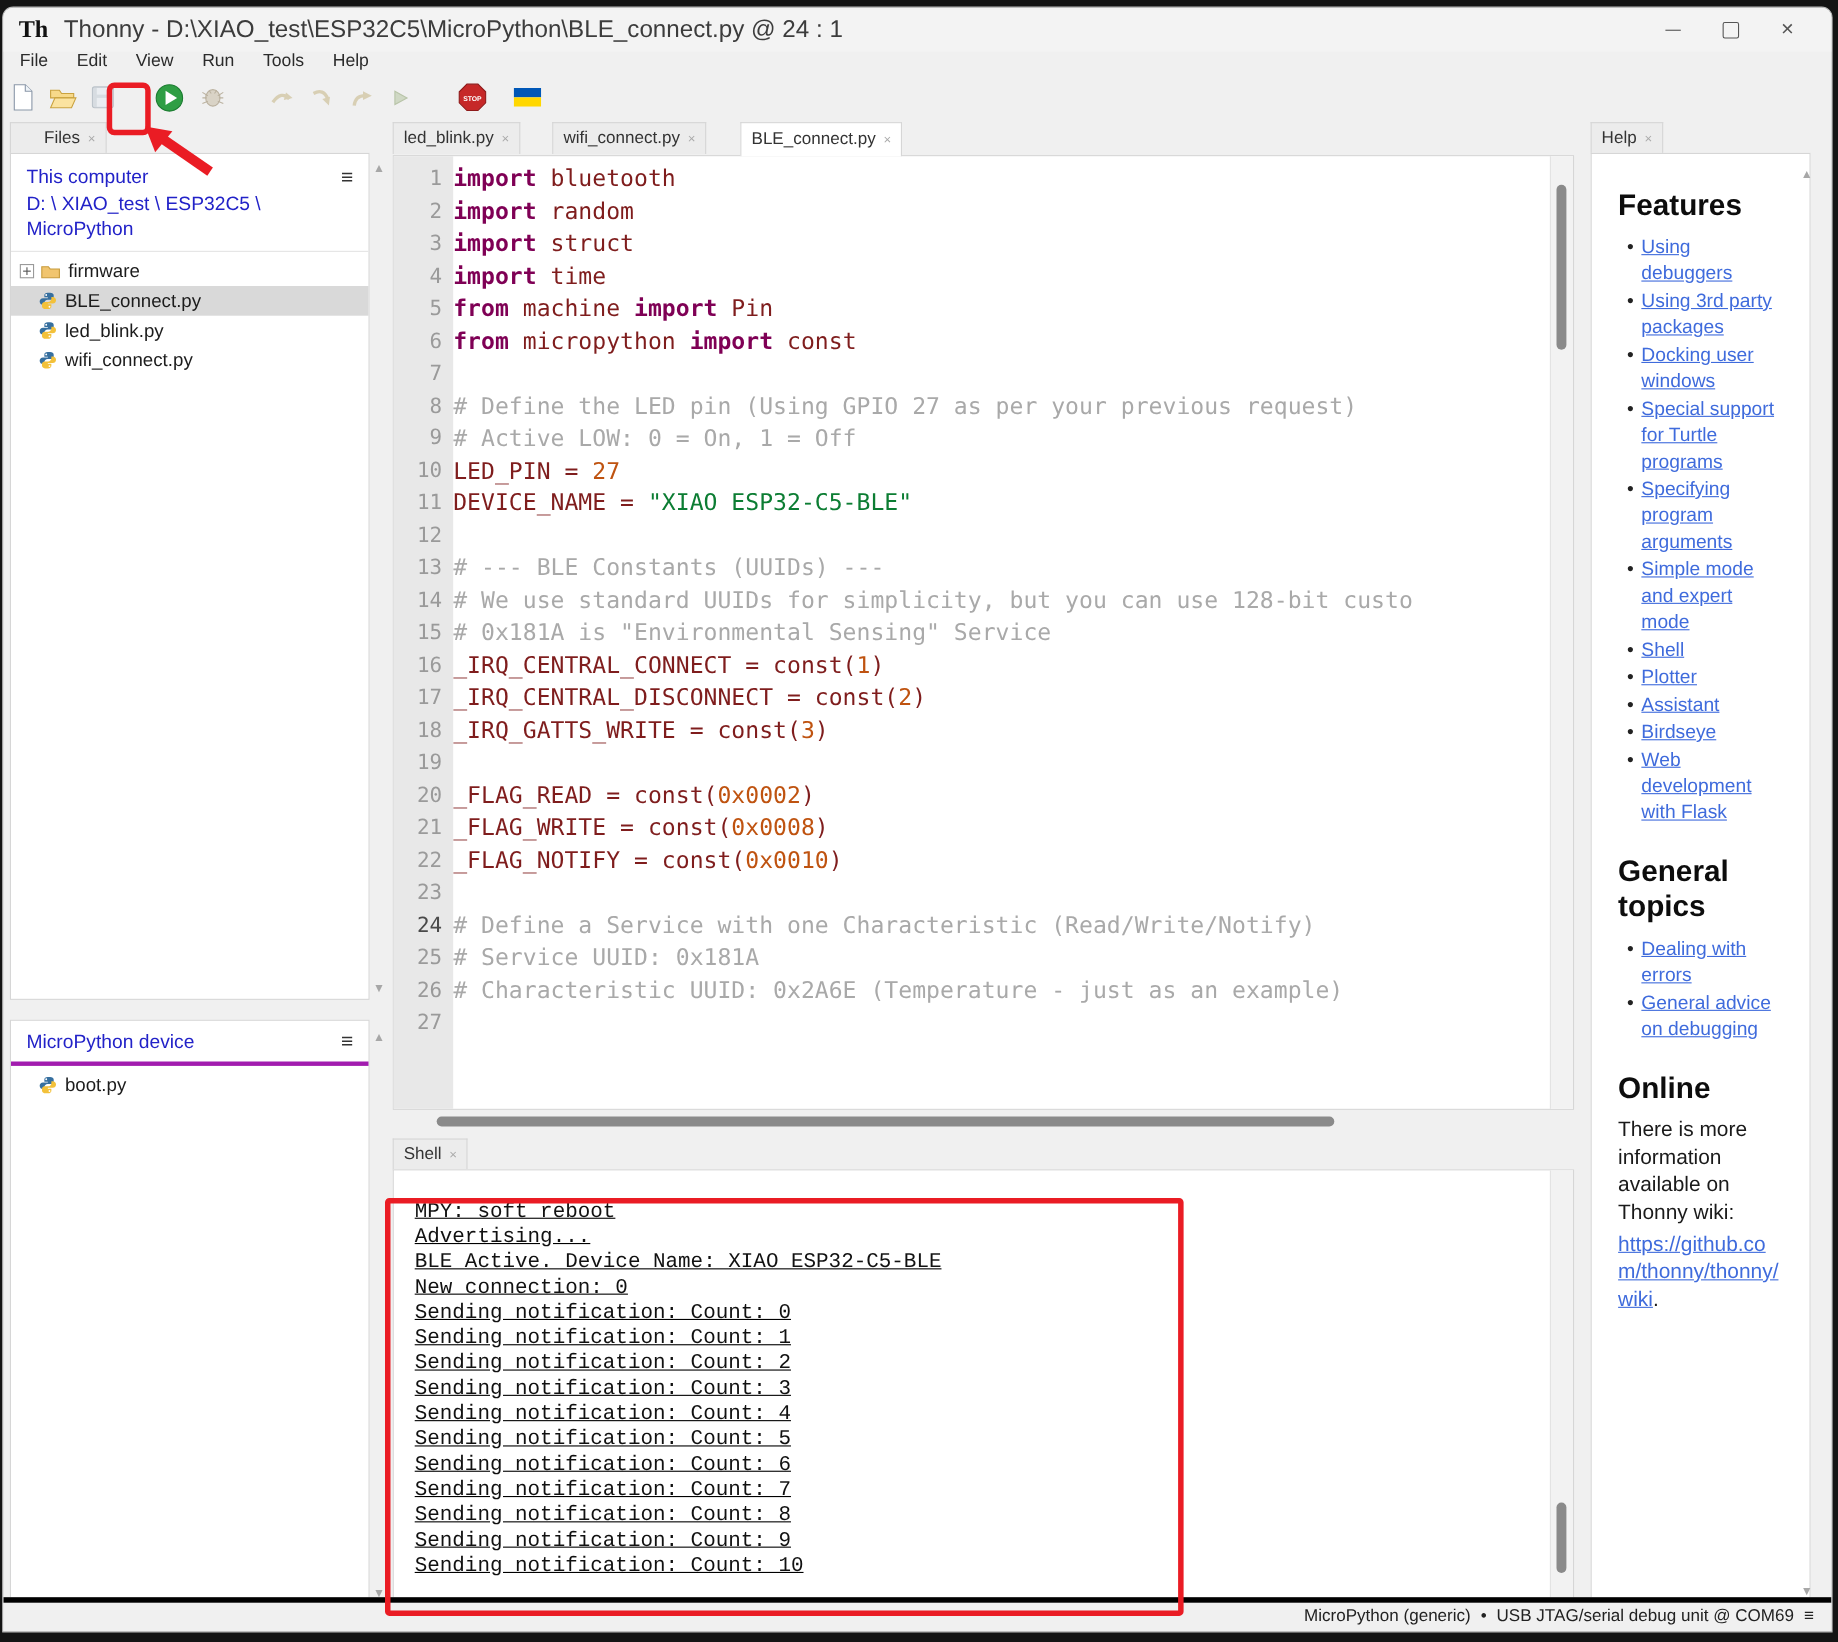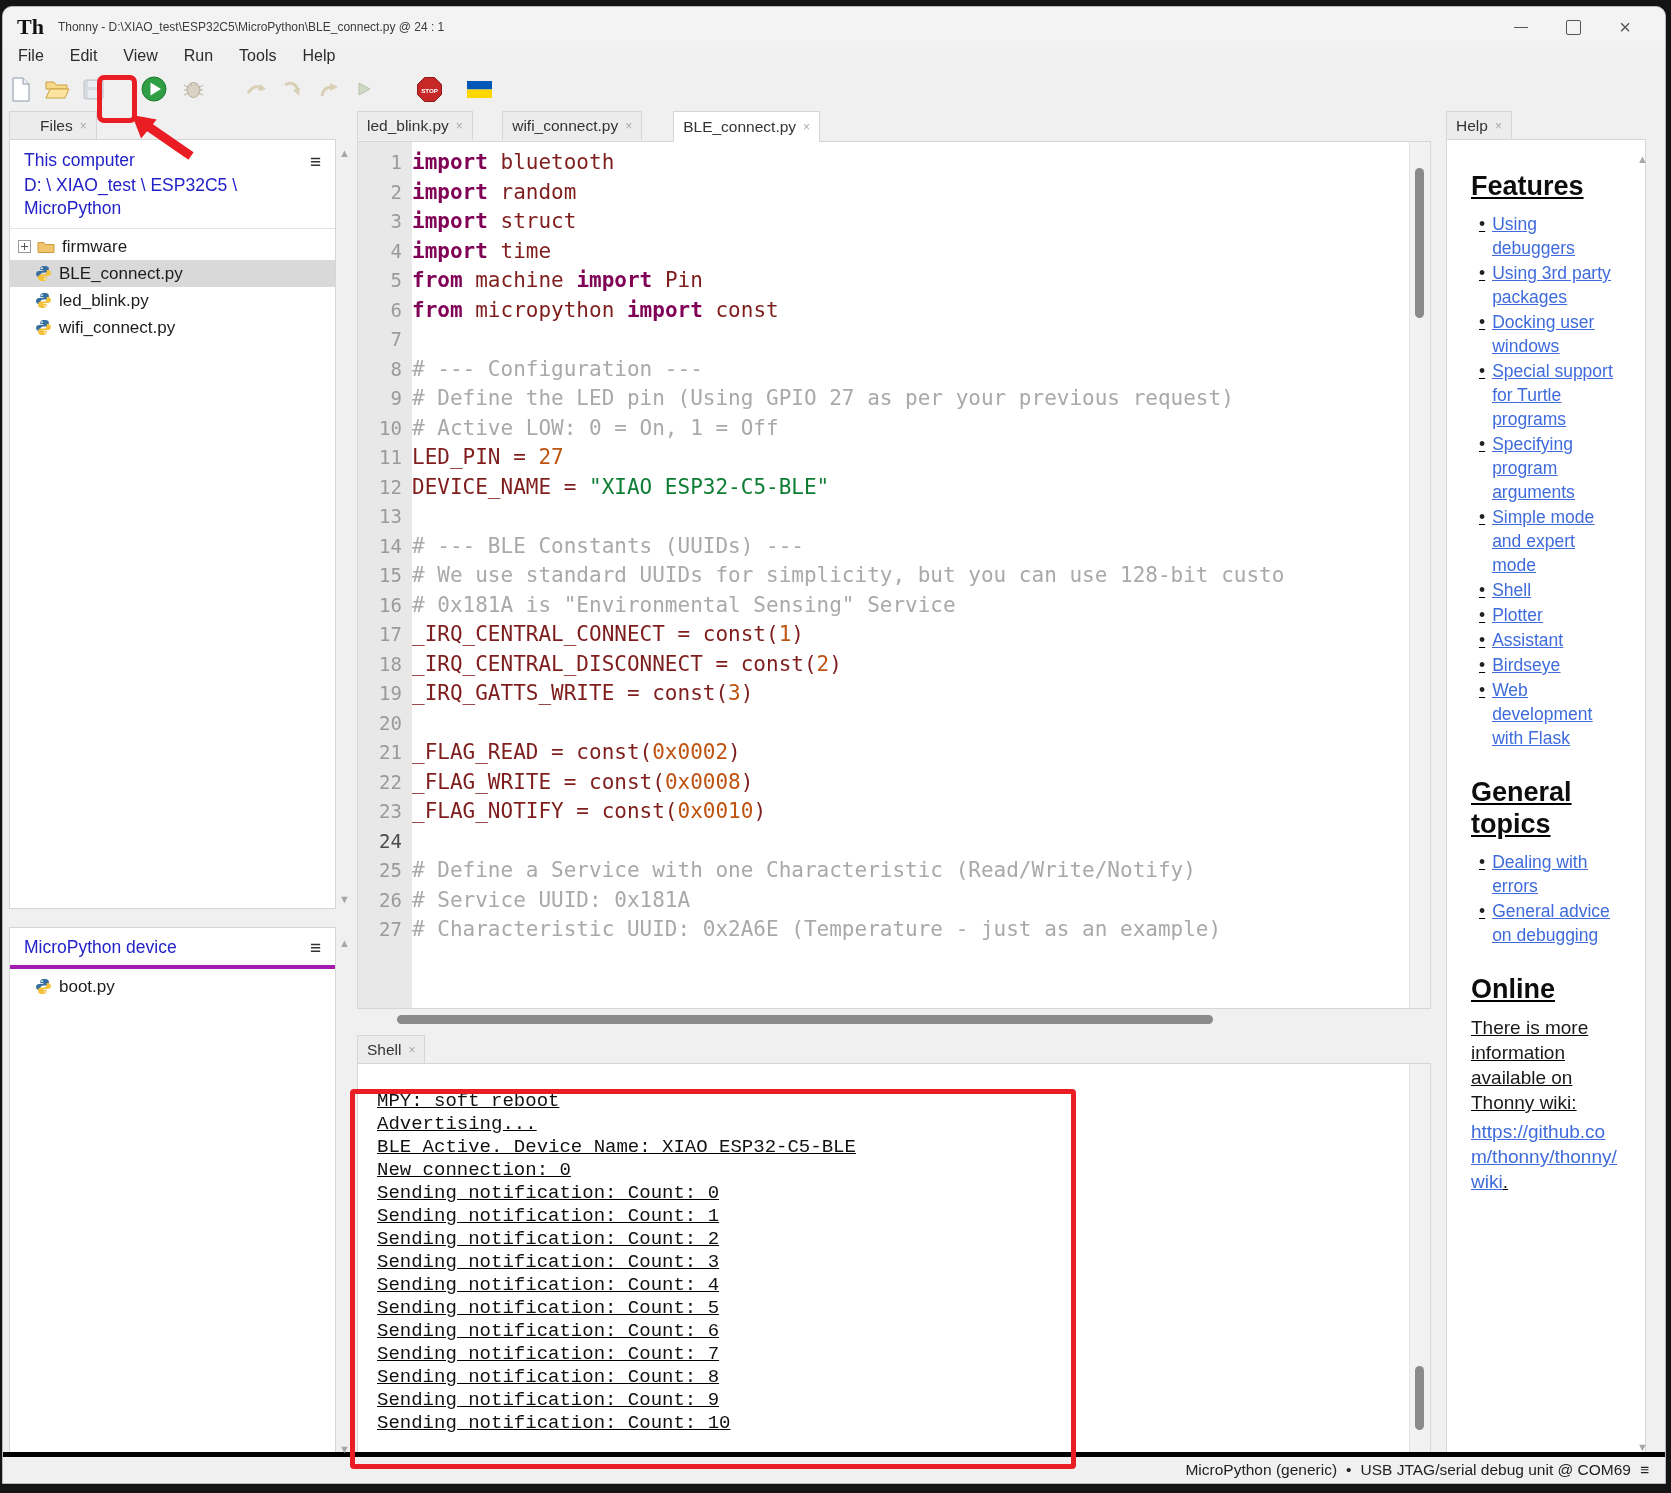--- a/index.html
+++ b/index.html
@@ -3,21 +3,21 @@
 <meta charset="utf-8">
 <style>
   html,body{margin:0;padding:0;background:#141414;width:1671px;height:1493px;overflow:hidden;
     font-family:"Liberation Sans", sans-serif;}
   #stage{position:relative;width:1671px;height:1493px;background:#141414;}
   #window{position:absolute;left:2px;top:6px;width:1664px;height:1478px;background:#f0f0f0;
     border-radius:10px 10px 0 0;overflow:hidden;border:1px solid #b9b9b9;box-sizing:border-box;}
   
   .titlebar{position:absolute;left:0;top:0;width:100%;height:40px;background:#f3f3f3;display:flex;align-items:center;}
   .app-icon{margin-left:14px;font-family:"Liberation Serif",serif;font-weight:bold;font-size:22px;color:#111;}
-  .title-text{margin-left:14px;font-size:12px;color:#3c3c3c;}
+  .title-text{margin-left:14px;font-size:22px;color:#3c3c3c;}
   .win-controls{margin-left:auto;display:flex;align-items:center;margin-right:14px;}
   .win-btn{width:52px;height:36px;display:flex;align-items:center;justify-content:center;color:#555;font-size:16px;}
   .win-btn .sq{width:13px;height:13px;border:1.5px solid #555;border-radius:2px;display:inline-block;}
   .win-btn .mn{width:14px;height:0;border-top:1.5px solid #555;display:inline-block;}
   
   .menubar{position:absolute;left:2px;top:40px;height:26px;display:flex;}
   .menu-item{padding:0 13px;font-size:16px;color:#2b2b2b;}
   
   .toolbar{position:absolute;left:0;top:66px;height:36px;width:100%;display:flex;align-items:center;}
   .tb-btn{display:flex;align-items:center;justify-content:center;margin:0 3px;height:32px;min-width:30px;}
@@ -304,21 +304,20 @@
         </div>
     <div class="code-col" id="code-col">
           <div style="height: 6px;"></div>
           <div class="code-line"><span class="tok-kw">import</span><span class="tok-pl"> bluetooth</span></div>
           <div class="code-line"><span class="tok-kw">import</span><span class="tok-pl"> random</span></div>
           <div class="code-line"><span class="tok-kw">import</span><span class="tok-pl"> struct</span></div>
           <div class="code-line"><span class="tok-kw">import</span><span class="tok-pl"> time</span></div>
           <div class="code-line"><span class="tok-kw">from</span><span class="tok-pl"> machine </span><span class="tok-kw">import</span><span class="tok-pl"> Pin</span></div>
           <div class="code-line"><span class="tok-kw">from</span><span class="tok-pl"> micropython </span><span class="tok-kw">import</span><span class="tok-pl"> const</span></div>
           <div class="code-line">&nbsp;</div>
-          <div class="code-line"><span class="tok-cm"># --- Configuration ---</span></div>
           <div class="code-line"><span class="tok-cm"># Define the LED pin (Using GPIO 27 as per your previous request)</span></div>
           <div class="code-line"><span class="tok-cm"># Active LOW: 0 = On, 1 = Off</span></div>
           <div class="code-line"><span class="tok-pl">LED_PIN = </span><span class="tok-num">27</span></div>
           <div class="code-line"><span class="tok-pl">DEVICE_NAME = </span><span class="tok-str">"XIAO ESP32-C5-BLE"</span></div>
           <div class="code-line">&nbsp;</div>
           <div class="code-line"><span class="tok-cm"># --- BLE Constants (UUIDs) ---</span></div>
           <div class="code-line"><span class="tok-cm"># We use standard UUIDs for simplicity, but you can use 128-bit custo</span></div>
           <div class="code-line"><span class="tok-cm"># 0x181A is "Environmental Sensing" Service</span></div>
           <div class="code-line"><span class="tok-pl">_IRQ_CENTRAL_CONNECT = const(</span><span class="tok-num">1</span><span class="tok-pl">)</span></div>
           <div class="code-line"><span class="tok-pl">_IRQ_CENTRAL_DISCONNECT = const(</span><span class="tok-num">2</span><span class="tok-pl">)</span></div>
@@ -364,21 +363,21 @@
         </div>
     <div class="vscroll">
       <span class="vthumb" style="bottom:28px;height:64px;"></span>
     </div>
   </div>
 
   <div class="tab" style="left:1443px;top:104px;">
     <span>Help</span>
     <span class="x">×</span>
   </div>
-  <div class="panel" style="left:1443px;top:132px;width:200px;height:1320px;text-decoration:underline;">
+  <div class="panel" style="left:1443px;top:132px;width:200px;height:1320px;">
     <div class="help-content" id="help-content">
           <div class="help-heading">Features</div>
           <div class="help-li">
             <span class="bullet">•</span>
             <a class="help-link">Using debuggers</a>
           </div>
           <div class="help-li">
             <span class="bullet">•</span>
             <a class="help-link">Using 3rd party packages</a>
           </div>

